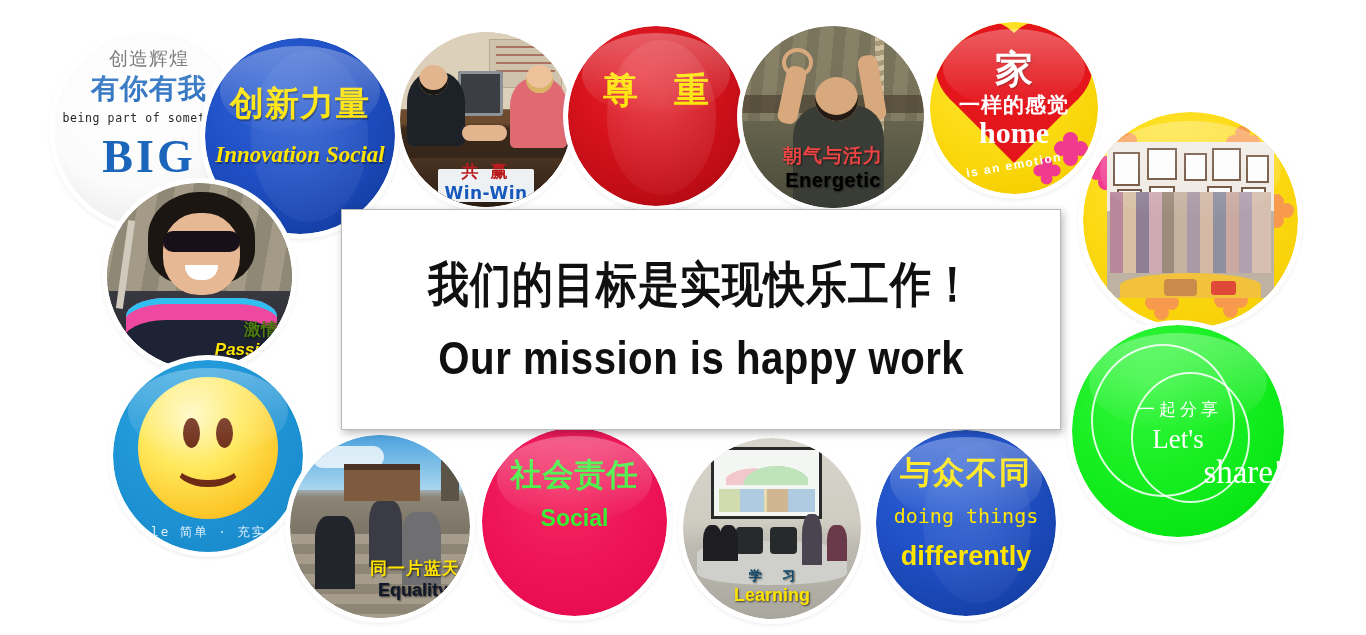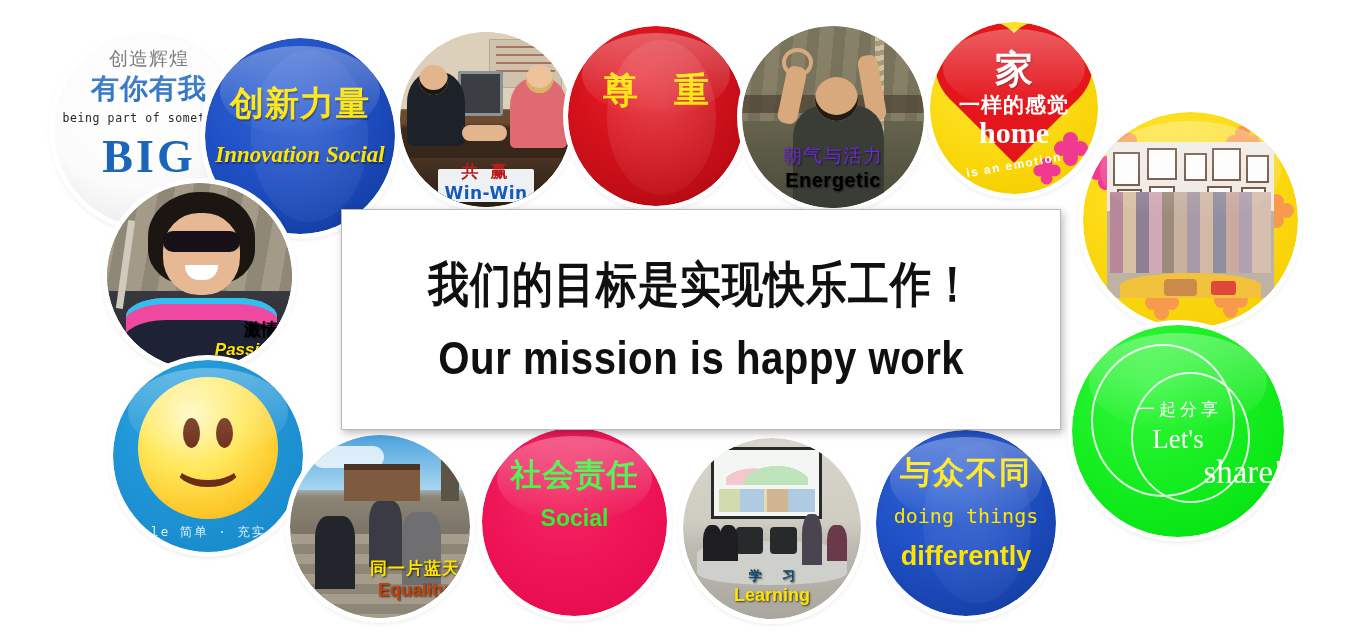--- a/index.html
+++ b/index.html
@@ -111,21 +111,21 @@
        background: repeating-linear-gradient(95deg,#8b846a 0 14px,#79735c 14px 26px); opacity:.8;}
   .ph-outdoor .beam{ position:absolute; left:0; top:38%; width:100%; height:10%; background:#4f4636; opacity:.75;}
   .ph-outdoor .body{ position:absolute; left:28%; top:44%; width:50%; height:58%; background:#3a3d36; border-radius:30% 30% 0 0;}
   .ph-outdoor .head{ position:absolute; left:40%; top:28%; width:24%; height:24%; background:#d9a97e; border-radius:50%;
        box-shadow:0 -6px 0 #241c14 inset;}
   .ph-outdoor .armL{ position:absolute; left:22%; top:22%; width:11%; height:32%; background:#d9a97e; border-radius:8px; transform:rotate(12deg);}
   .ph-outdoor .hand{ position:absolute; left:22%; top:12%; width:17%; height:16%; border:4px solid #d9a97e; border-radius:50%; background:transparent;}
   .ph-outdoor .armR{ position:absolute; right:23%; top:16%; width:11%; height:36%; background:#d9a97e; border-radius:8px; transform:rotate(-10deg);}
   .ph-outdoor .rope{ position:absolute; right:22%; top:0; width:9px; height:100%;
        background: repeating-linear-gradient(170deg,#cfc3a4 0 5px,#a79a79 5px 10px); border-radius:5px;}
-  #b-ener .t1 { bottom: 42px; font-size: 19px; color: #6d28d9; font-weight: normal; font-family:"DejaVu Sans", sans-serif; letter-spacing:1px;
+  #b-ener .t1 { bottom: 42px; font-size: 19px; color: #ef4444; font-weight: bold; font-family:"DejaVu Sans", sans-serif; letter-spacing:1px;
                 text-shadow: 1px 1px 2px rgba(0,0,0,.6); }
   #b-ener .t2 { bottom: 17px; font-size: 20px; color: #000000; font-weight: bold; letter-spacing:.5px;
                 text-shadow: 1px 1px 2px rgba(0,0,0,.6); }
 
   
   #b-home { left: 930px; top: 22px; width: 168px; height: 172px; }
   #b-home .inner { background: radial-gradient(circle at 40% 28%, #ffe83b 0%, #fcdc16 45%, #f6d000 78%, #e8bf00 100%); }
   .heart {
     position:absolute; left:50%; top:44%; transform: translate(-50%,-50%) rotate(-45deg);
     width: 92px; height: 92px; background:#e4161c;
@@ -150,21 +150,21 @@
   .ph-passion { background: linear-gradient(to bottom,#9a9383 0%,#8b8474 45%,#3a3a42 55%,#24242c 100%); }
   .ph-passion .bgr { position:absolute; left:0; top:0; width:100%; height:58%;
       background: repeating-linear-gradient(100deg,#a39b88 0 18px,#8f8876 18px 34px);}
   .ph-passion .rail{ position:absolute; left:8%; top:20%; width:7px; height:48%; background:#cfcabc; transform:rotate(8deg);}
   .ph-passion .hair{ position:absolute; left:22%; top:5%; width:58%; height:50%; background:#1c1612; border-radius:48% 48% 38% 38%;}
   .ph-passion .face{ position:absolute; left:30%; top:16%; width:42%; height:44%; background:#e6b894; border-radius:46%;}
   .ph-passion .glass{position:absolute; left:30%; top:26%; width:42%; height:11%; background:#181018; border-radius:10px;}
   .ph-passion .smile{position:absolute; left:42%; top:44%; width:18%; height:8%; background:#fff; border-radius:0 0 14px 14px;}
   .ph-passion .sweat{position:absolute; left:10%; bottom:0; width:82%; height:38%; background:#1d2334; border-radius:26% 26% 0 0;
       box-shadow: inset 0 10px 0 -4px #30c0f0, inset 0 26px 0 -4px #ef48a0; }
-  #b-pass .t1 { bottom: 30px; right:14px; left:auto; width:auto; font-size: 17px; color:#000000; font-weight:bold; font-family:"DejaVu Sans", sans-serif;
+  #b-pass .t1 { bottom: 30px; right:14px; left:auto; width:auto; font-size: 17px; color:#4d7c0f; font-weight:bold; font-family:"DejaVu Sans", sans-serif;
                 text-shadow:1px 1px 2px rgba(0,0,0,.7); text-align:left;}
   #b-pass .t2 { bottom: 10px; right:12px; left:auto; width:auto; font-size: 17px; color:#ffe400; font-weight:bold; font-style:italic;
                 text-shadow:1px 1px 2px rgba(0,0,0,.7); text-align:right;}
 
   
   #b-smile { left: 113px; top: 360px; width: 190px; height: 192px; }
   #b-smile .inner { background: radial-gradient(circle at 40% 30%, #2aa4e0 0%, #1f95d6 45%, #1686c8 100%); }
   .face-yellow {
     position:absolute; left:13%; top:9%; width:74%; height:74%; border-radius:50%;
     background: radial-gradient(circle at 38% 28%, #fff9c4 0%, #ffe95e 38%, #fcc82a 72%, #f0a81a 100%);
@@ -183,21 +183,21 @@
   .ph-wall .cloud{ position:absolute; left:12%; top:6%; width:40%; height:12%; background:#f0f7fc; border-radius:20px; opacity:.85;}
   .ph-wall .gate { position:absolute; left:30%; top:16%; width:42%; height:20%; background:#7e5a3e; border-top:6px solid #4a3324;}
   .ph-wall .tower{ position:absolute; right:6%; top:10%; width:10%; height:26%; background:#5d5448;}
   .ph-wall .stepA{ position:absolute; left:0; bottom:0; width:100%; height:46%;
        background: repeating-linear-gradient(to bottom,#a59c8c 0 10px,#8d8575 10px 20px);}
   .ph-wall .p1 { position:absolute; left:14%; top:44%; width:22%; height:40%; background:#22262c; border-radius:30% 30% 0 0;}
   .ph-wall .p2 { position:absolute; left:44%; top:36%; width:18%; height:36%; background:#3b3b46; border-radius:30% 30% 0 0;}
   .ph-wall .p3 { position:absolute; left:62%; top:42%; width:22%; height:40%; background:#6f6f72; border-radius:30% 30% 0 0;}
   #b-eq .t1 { bottom: 40px; right:10px; left:auto; width:auto; text-align:right; font-size: 17px; color:#ffe400; font-weight:bold;
               font-family:"DejaVu Sans", sans-serif; letter-spacing:1px; text-shadow:1px 1px 2px rgba(0,0,0,.7);}
-  #b-eq .t2 { bottom: 18px; right:22px; left:auto; width:auto; text-align:right; font-size: 18px; color:#c2410c; font-weight:bold;
+  #b-eq .t2 { bottom: 18px; right:22px; left:auto; width:auto; text-align:right; font-size: 18px; color:#0f172a; font-weight:bold;
               text-shadow:1px 1px 2px rgba(0,0,0,.7);}
 
   
   #b-soc { left: 482px; top: 428px; width: 185px; height: 188px; }
   #b-soc .inner { background: radial-gradient(circle at 44% 32%, #f42a63 0%, #ee1457 48%, #e2084b 100%); }
   #b-soc .t1 { top: 30px; font-size: 31px; color:#33f033; font-weight:bold; font-family:"DejaVu Sans", sans-serif; letter-spacing:1px; }
   #b-soc .t2 { top: 78px; font-size: 23px; color:#33f033; font-weight:bold; }
   #b-soc .t3 { top: 110px; font-size: 23px; color:#33f033; font-weight:bold; }
 
   

